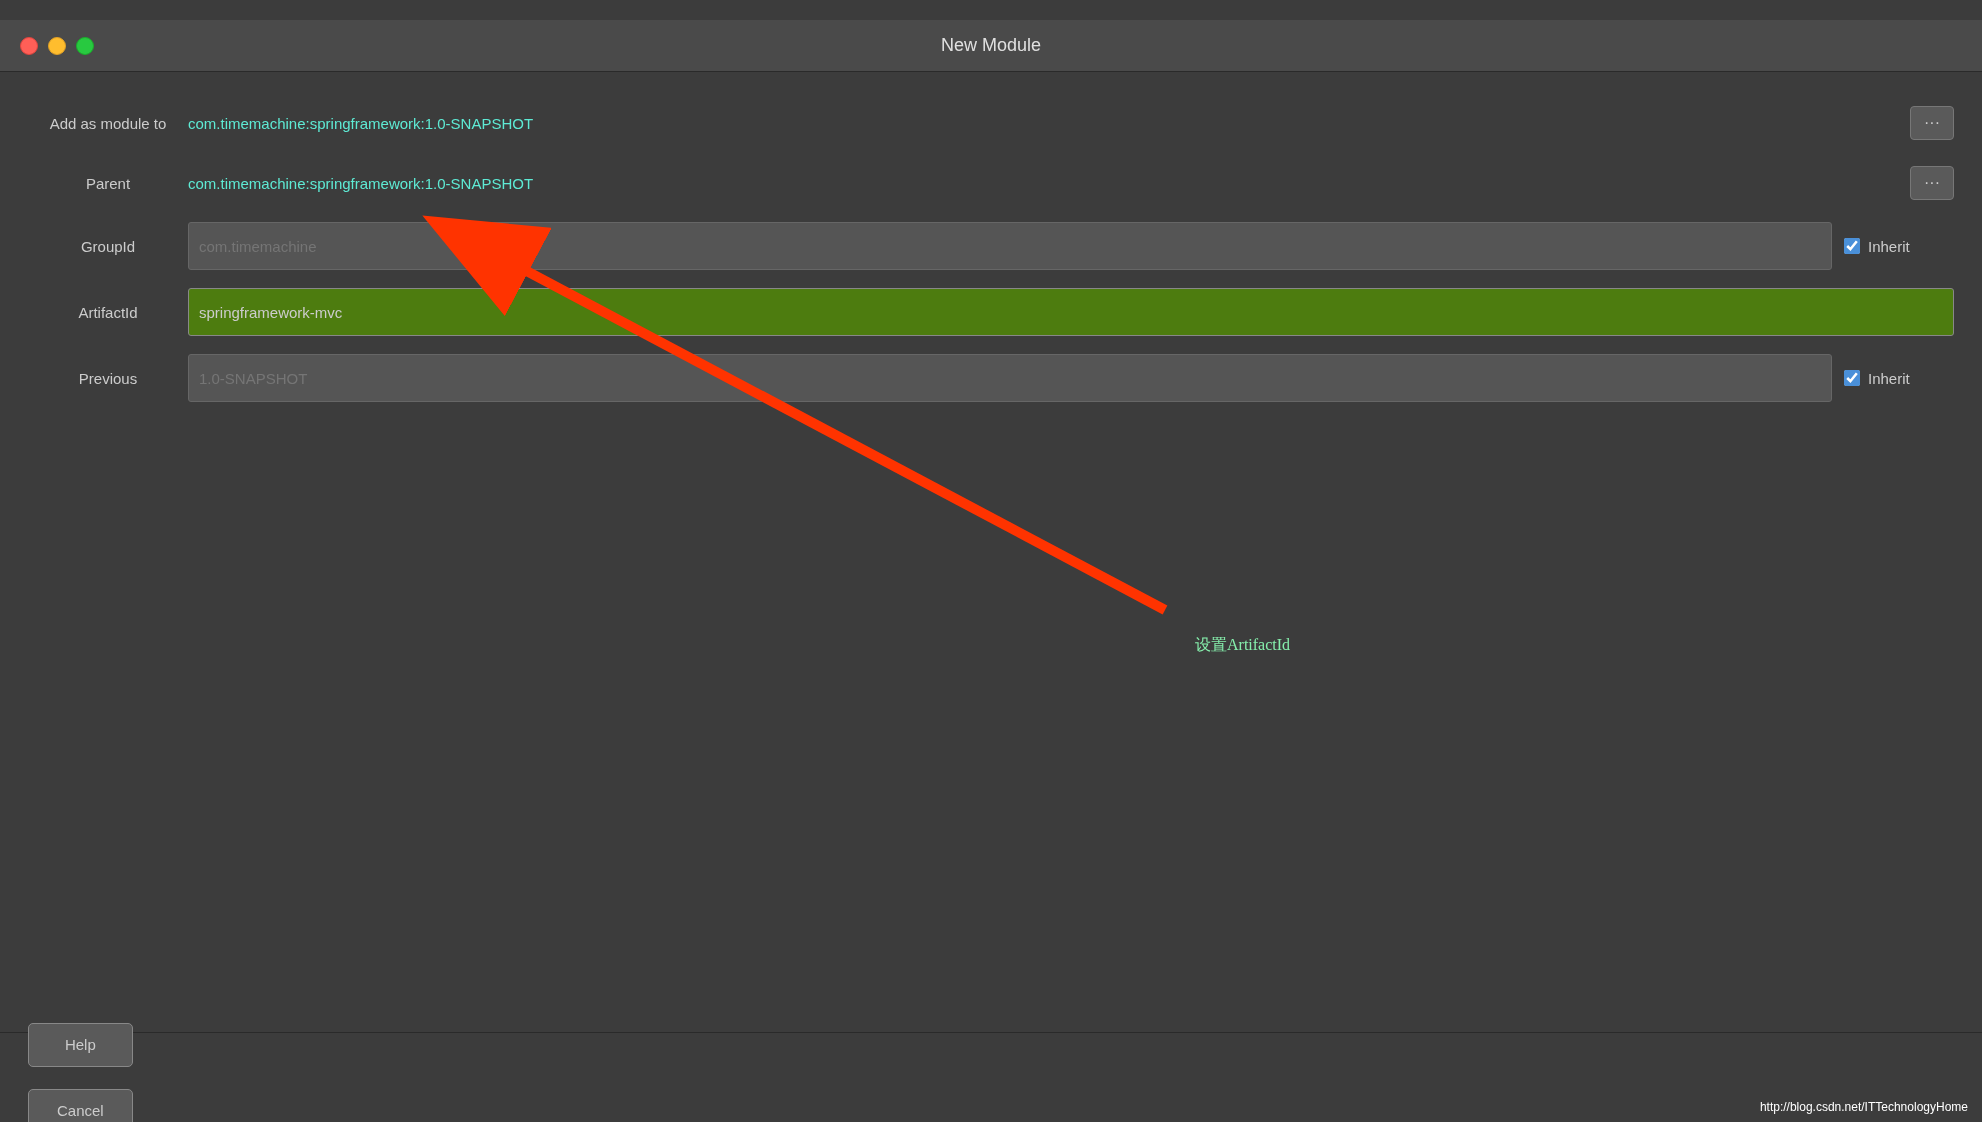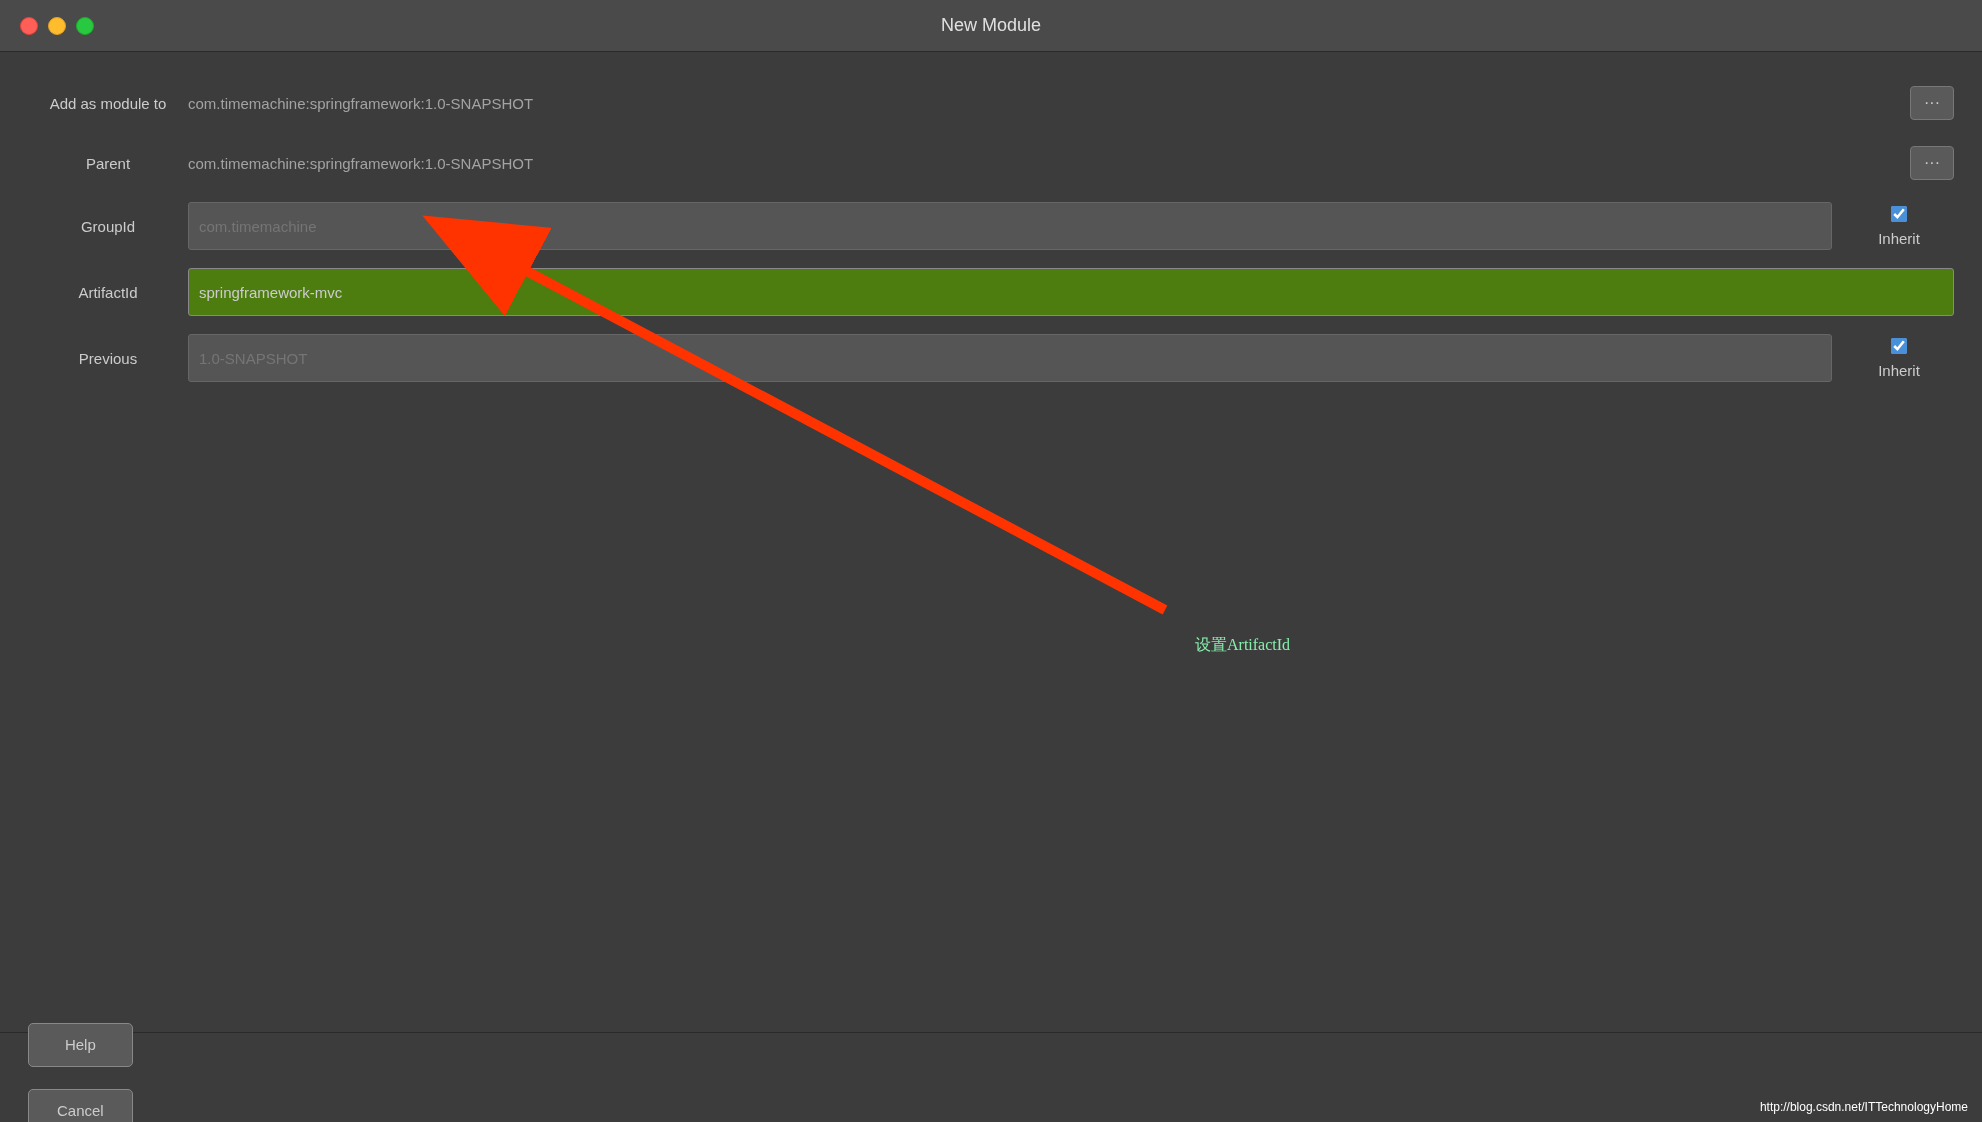--- a/index.html
+++ b/index.html
@@ -14,20 +14,21 @@
     }
 
     .title-bar {
       background: #4a4a4a;
       height: 52px;
       display: flex;
       align-items: center;
       justify-content: center;
       position: relative;
       border-bottom: 1px solid #2a2a2a;
+      margin-top: 20px;
     }
 
     .title-bar-title {
       color: #e0e0e0;
       font-size: 18px;
       font-weight: 500;
     }
 
     .traffic-lights {
       position: absolute;
@@ -63,21 +64,21 @@
 
     .form-label {
       color: #cccccc;
       font-size: 15px;
       width: 160px;
       flex-shrink: 0;
       text-align: center;
     }
 
     .form-value-text {
-      color: #a3a3a3;
+      color: #5eead4;
       font-size: 15px;
       flex: 1;
     }
 
     .form-input {
       flex: 1;
       background: #555555;
       border: 1px solid #666666;
       border-radius: 3px;
       padding: 6px 10px;
@@ -108,21 +109,20 @@
       flex-shrink: 0;
     }
 
     .inherit-checkbox-area {
       display: flex;
       align-items: center;
       gap: 8px;
       margin-left: 12px;
       flex-shrink: 0;
       min-width: 110px;
-      flex-direction: column;
     }
 
     .inherit-checkbox {
       width: 16px;
       height: 16px;
       accent-color: #4a90d9;
       cursor: pointer;
     }
 
     .inherit-label {

